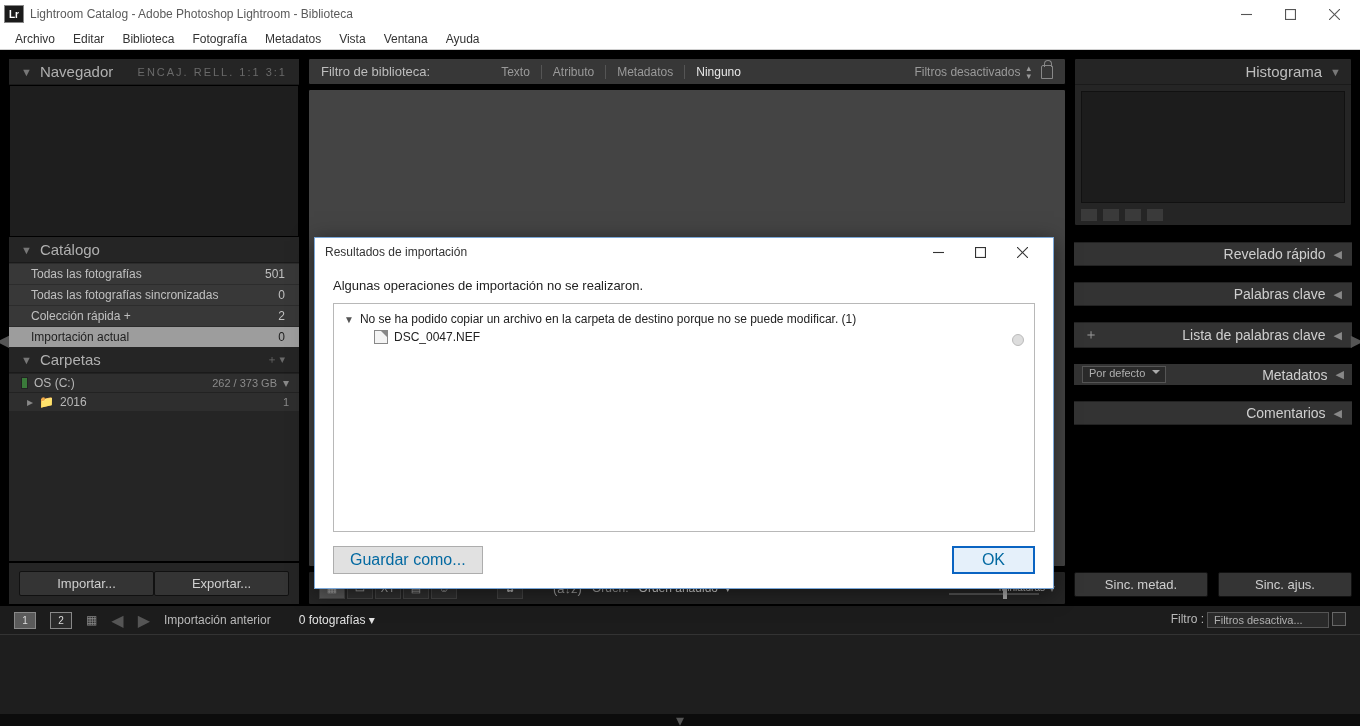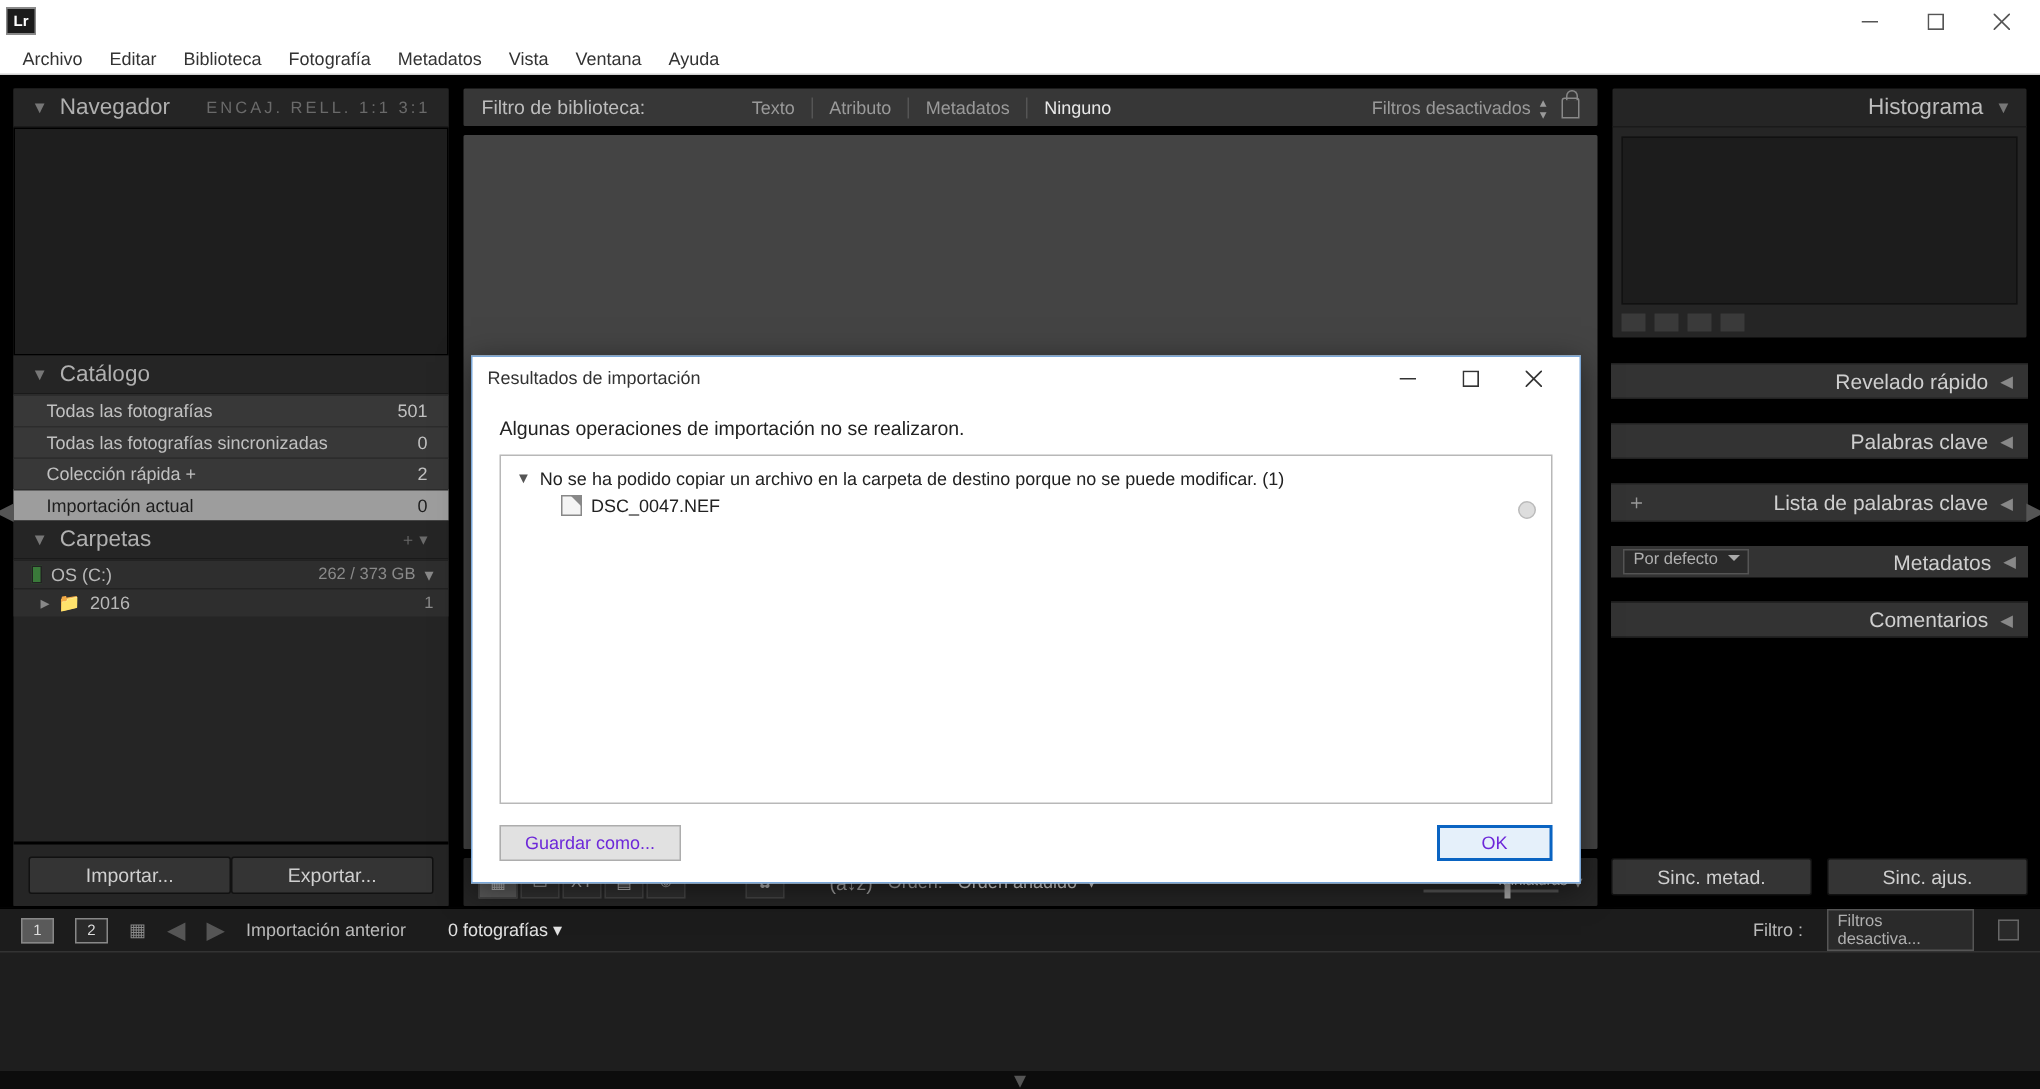--- a/index.html
+++ b/index.html
@@ -44,57 +44,58 @@
 .rstrip .disc{margin-left:8px;color:#888;font-size:11px}
 .rstrip .plus{margin-right:auto;color:#999;font-size:14px}
 .metarow{background:#333;display:flex;align-items:center;padding:2px 8px;gap:8px}
 .metasel{background:#2a2a2a;border:1px solid #555;color:#b0b0b0;font-size:11px;padding:0 20px 0 6px;height:17px;position:relative}
 .metasel:after{content:'';position:absolute;right:5px;top:3px;border:4px solid transparent;border-top-color:#aaa}
 .rbuttons{display:flex;gap:10px;padding:8px 0}
 .statusbar{height:29px;background:#1c1c1c;display:flex;align-items:center;padding:0 14px;color:#bababa;font-size:12px;gap:14px;border-top:1px solid #000}
 .sqbox{width:22px;height:17px;border:1px solid #888;display:flex;align-items:center;justify-content:center;font-size:10px;color:#ddd;background:#2a2a2a}
 .sqbox.active{background:#5a5a5a}
 .arrow{color:#555;font-size:16px}
-.statusbar .right{margin-left:auto;display:flex;align-items:center;gap:16px}
-.filtsel{background:#2a2a2a;border:1px solid #555;color:#b0b0b0;font-size:11px;padding:1px 6px;width:98px}
+.statusbar .right{margin-left:auto;display:flex;gap:3px}
+.filtsel{background:#2a2a2a;border:1px solid #555;color:#b0b0b0;font-size:11px;padding:1px 6px;width:122px}
 .filmstrip{height:80px;background:#1e1e1e;border-top:1px solid #333}
 .bottomgrip{height:12px;background:#0c0c0c;display:flex;align-items:center;justify-content:center}
 .sidehandle{position:absolute;top:50%;width:10px;height:26px;display:flex;align-items:center;justify-content:center;color:#555}
 .sidehandle.left{left:-2px}.sidehandle.right{right:-2px}
 
 
 .dialog{position:absolute;left:314px;top:187px;width:740px;height:352px;background:#fff;border:1px solid #7aa7d8;box-shadow:0 4px 20px rgba(0,0,0,.5);display:flex;flex-direction:column}
 .dlgtitle{height:28px;display:flex;align-items:center;padding:0 10px;font-size:12px;color:#333}
 .dlgcontrols{margin-left:auto;display:flex;gap:0}
 .dc{width:42px;height:24px;display:flex;align-items:center;justify-content:center;color:#333}
 .dc svg{width:11px;height:11px}
 .dlgbody{flex:1;padding:6px 18px 14px 18px;display:flex;flex-direction:column}
 .dlgmsg{font-size:13px;color:#222;padding:6px 0 10px 0}
 .dlglist{flex:1;border:1px solid #b8b8b8;background:#fff;padding:8px 10px;overflow:auto;position:relative}
 .treehdr{font-size:12px;color:#222;display:flex;align-items:center;gap:6px}
 .treehdr .tri{color:#555;font-size:10px}
 .treeitem{font-size:12px;color:#222;padding:4px 0 0 30px;display:flex;align-items:flex-end;gap:6px}
 .fileico{width:14px;height:14px;border:1px solid #888;background:#f4f4f4;position:relative}
 .fileico:before{content:'';position:absolute;right:-1px;top:-1px;border:4px solid transparent;border-top-color:#888;border-right-color:#888}
 .dlgactions{display:flex;padding-top:14px}
-.dlgbtn{border:1px solid #adadad;background:#e1e1e1;font-size:12px;color:#6d28d9;padding:4px 16px}
+.dlgbtn{border:1px solid #adadad;background:#e1e1e1;font-size:16px;color:#0369a1;padding:4px 16px}
 .dlgbtn.ok{margin-left:auto;border:2px solid #0a64c2;background:#e5f0fa;padding:3px 28px}
 .lockicon{width:12px;height:14px;border:1px solid #888;border-radius:2px 2px 0 0;position:relative;margin-left:4px}
 .lockicon:before{content:'';position:absolute;top:-6px;left:2px;width:6px;height:6px;border:1px solid #888;border-bottom:none;border-radius:4px 4px 0 0}
 .tblsquares{display:flex;gap:6px;margin:4px 6px}
 .sq{width:16px;height:12px;background:#3a3a3a}
 .circleicon{position:absolute;right:10px;top:30px;width:12px;height:12px;border-radius:50%;background:#ddd;border:1px solid #bbb}
 .sliderbar{width:90px;height:2px;background:#555;position:relative;margin:0 6px}
 .sliderbar:before{content:'';position:absolute;left:60%;top:-4px;width:4px;height:10px;background:#aaa}
 </style>
 </head>
 <body>
 
 <div class="titlebar">
   <div class="lr-logo">Lr</div>
+  <span>Lightroom Catalog - Adobe Photoshop Lightroom - Biblioteca</span>
   <div class="titlecontrols">
     <div class="tc">
         <svg viewBox="0 0 10 10">
           <line x1="0" y1="5" x2="10" y2="5" stroke="#555"></line>
         </svg>
       </div>
     <div class="tc">
         <svg viewBox="0 0 10 10">
           <rect x="0.5" y="0.5" width="9" height="9" fill="none" stroke="#555"></rect>
         </svg>

